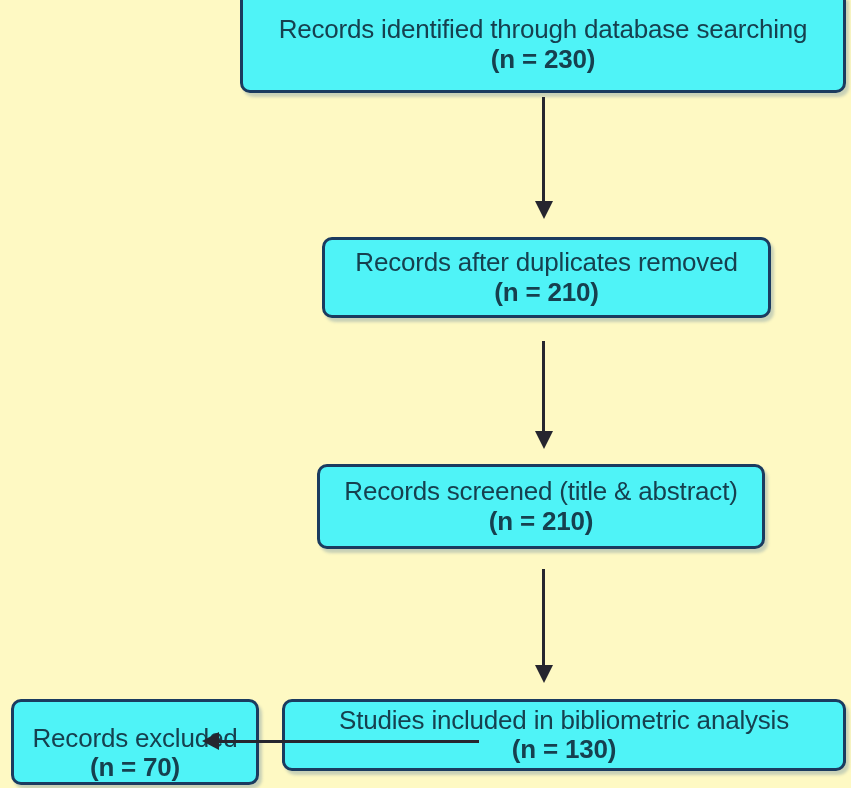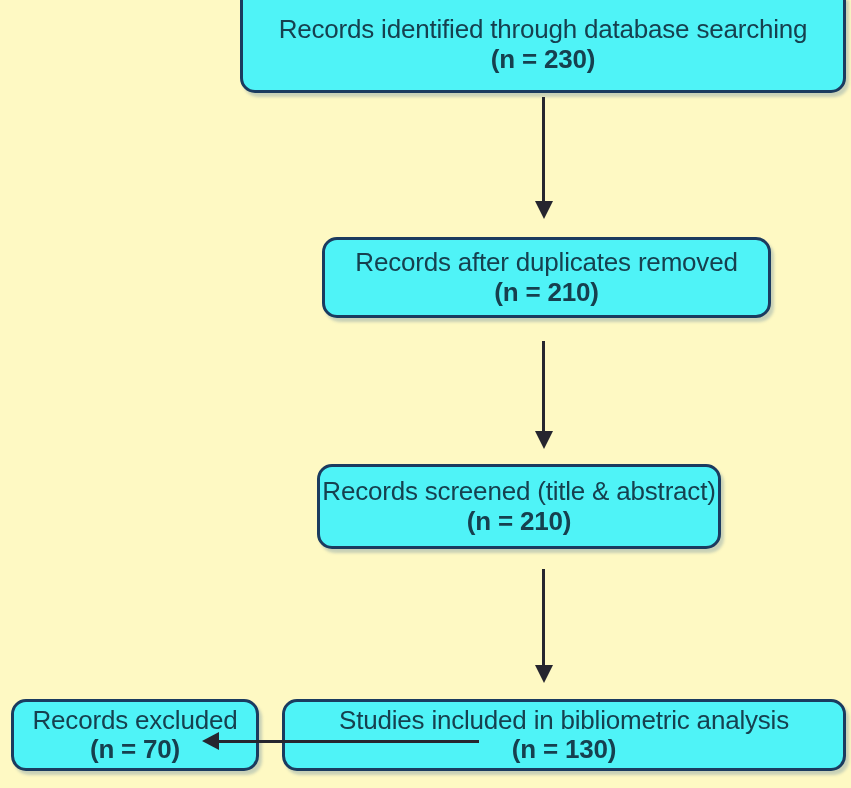--- a/index.html
+++ b/index.html
@@ -16,21 +16,21 @@
     width: 851px;
     height: 788px;
     background: #fef9c3;
     overflow: hidden;
   }
   .flow-box {
     position: absolute;
     box-sizing: border-box;
     background: #4ff3f7;
     border: 3px solid #1b3b5f;
-    border-radius: 15px;
+    border-radius: 10px;
     box-shadow: 3px 4px 3px rgba(120,150,165,0.40);
     display: flex;
     flex-direction: column;
     align-items: center;
     justify-content: center;
     color: #16404f;
     font-family: "Liberation Sans", sans-serif;
     font-size: 26px;
     line-height: 1.12;
     letter-spacing: -0.2px;
@@ -49,24 +49,24 @@
   
   #box-identified {
     left: 240px;  top: -4px;   width: 606px;  height: 97px;
     border-top-left-radius: 0;
     border-top-right-radius: 0;
   }
   #box-duplicates {
     left: 322px;  top: 237px;  width: 449px;  height: 81px;
   }
   #box-screened {
-    left: 317px;  top: 464px;  width: 404px;  height: 85px;
+    left: 317px;  top: 464px;  width: 448px;  height: 85px;
   }
   #box-excluded {
-    left: 11px;   top: 699px;  width: 248px;  height: 72px;
+    left: 11px;   top: 699px;  width: 248px;  height: 86px; justify-content: flex-end;
   }
   #box-included {
     left: 282px;  top: 699px;  width: 564px;  height: 72px;
   }
 
   
   .arrow-v {
     position: absolute;
     width: 26px;
     z-index: 3;

